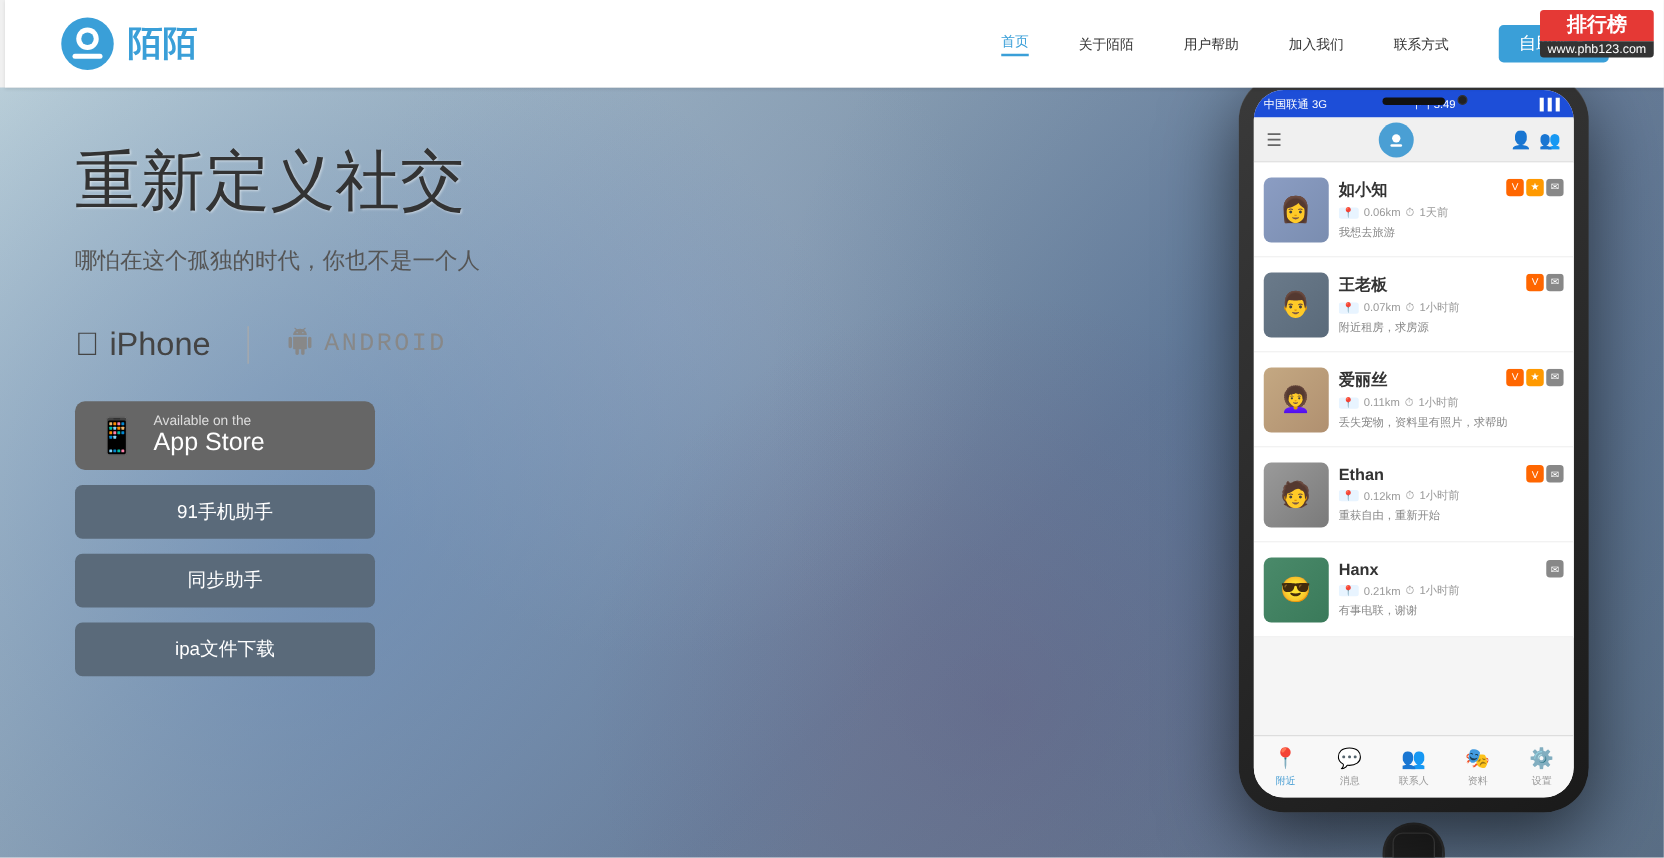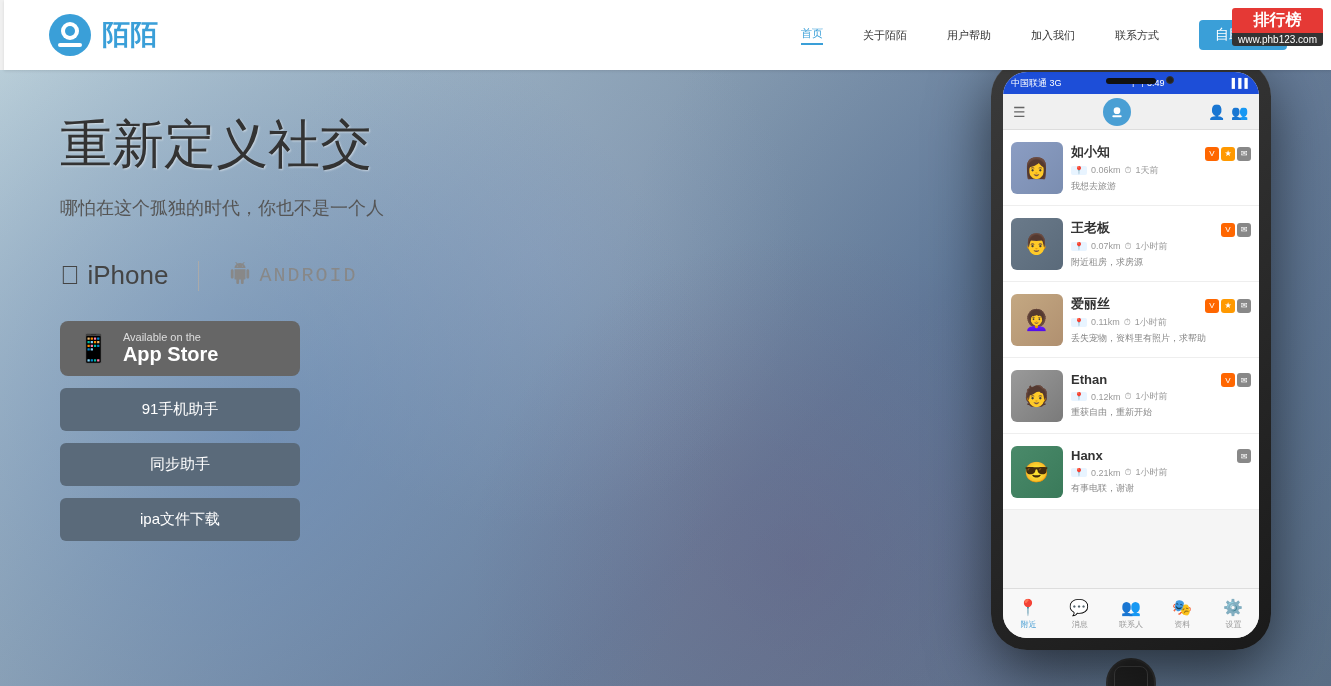--- a/index.html
+++ b/index.html
@@ -185,21 +185,21 @@
     .btn-appstore-icon {
       font-size: 28px;
       line-height: 1;
     }
     .btn-appstore-text-small {
       font-size: 11px;
       color: #ddd;
     }
     .btn-appstore-text-big {
       font-size: 20px;
-      font-weight: bold;
+      font-weight: normal;
       color: #fff;
     }
     .btn-download {
       background: #5a6a7a;
       color: #ffffff;
       text-align: center;
       padding: 12px 0;
       border-radius: 6px;
       font-size: 15px;
       cursor: pointer;
@@ -319,21 +319,21 @@
       align-items: center;
       justify-content: center;
       font-size: 20px;
     }
     .user-info {
       flex: 1;
       overflow: hidden;
     }
     .user-name-row {
       display: flex;
-      align-items: flex-end;
+      align-items: flex-start;
       justify-content: space-between;
       margin-bottom: 3px;
     }
     .user-name {
       font-size: 13px;
       font-weight: bold;
       color: #333;
     }
     .user-badges {
       display: flex;

